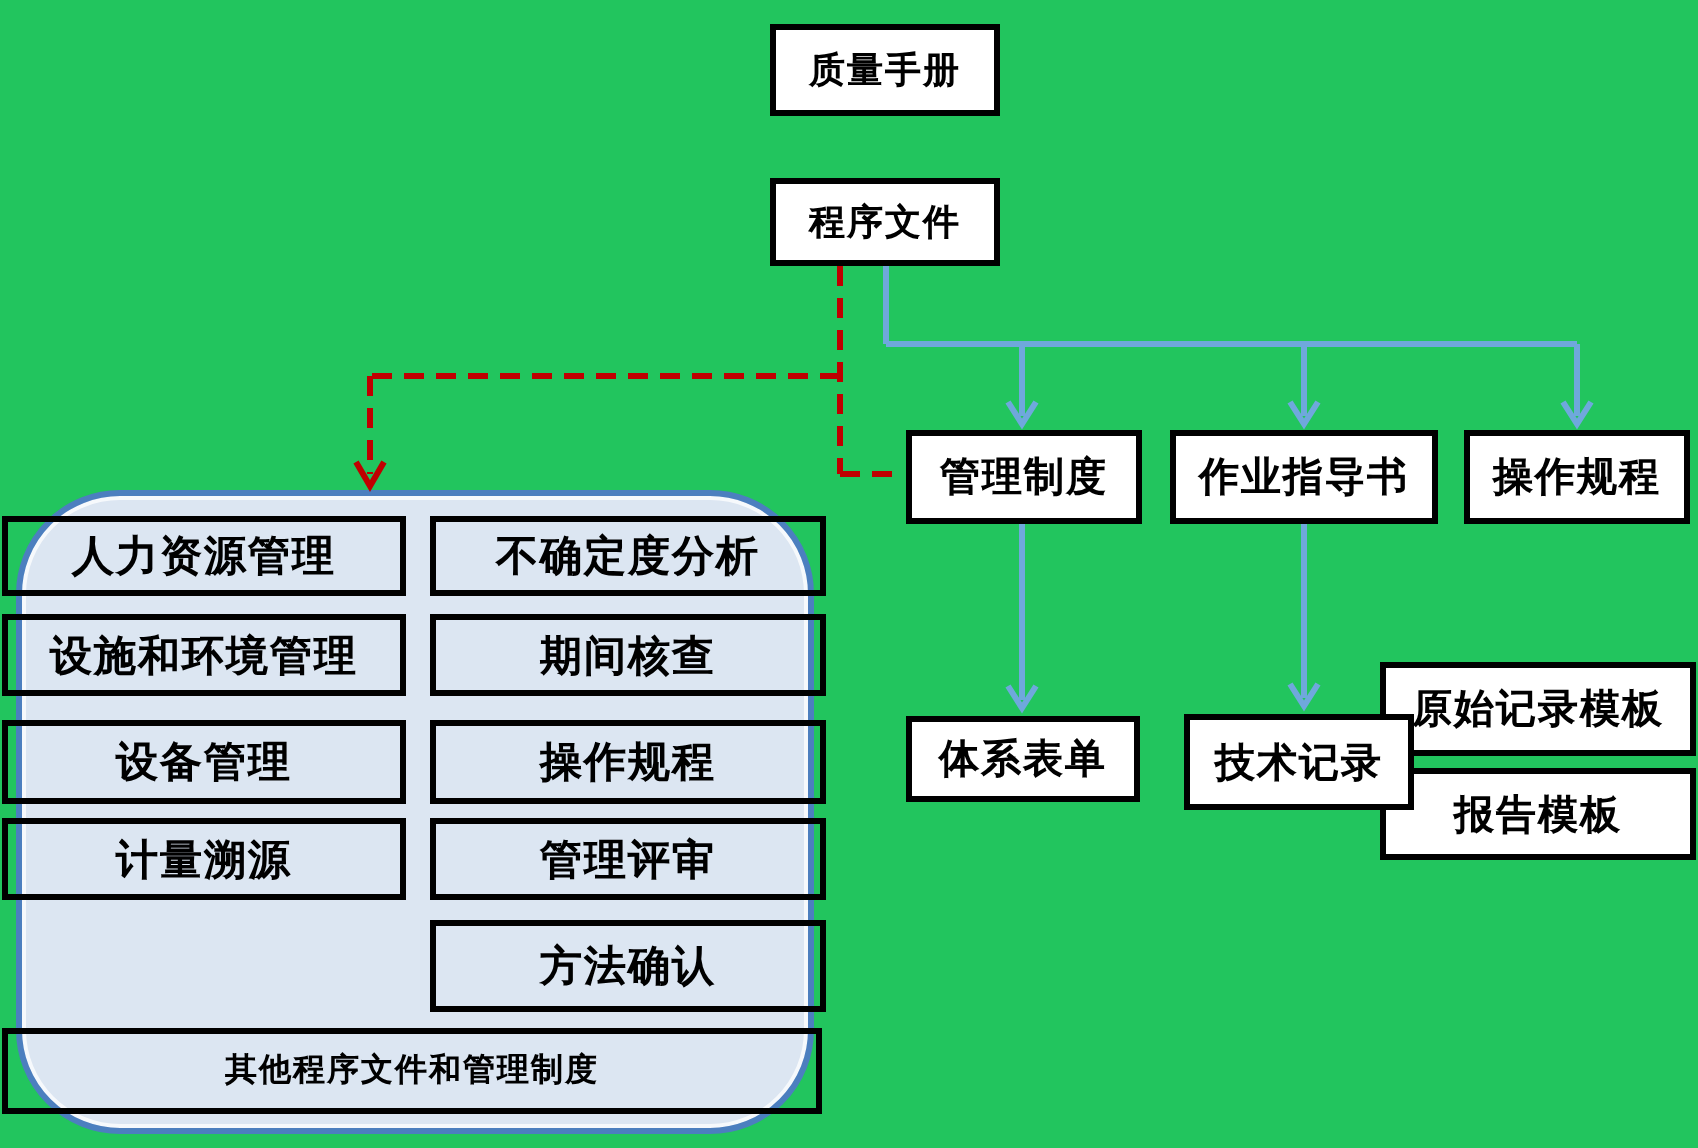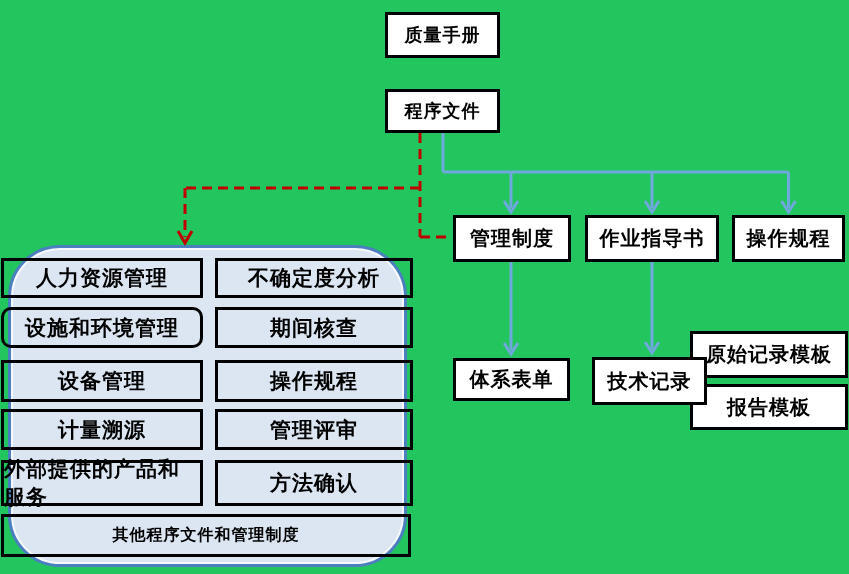--- a/index.html
+++ b/index.html
@@ -67,24 +67,23 @@
 
   <div class="node fs17" style="left:690px;top:331px;width:158px;height:47px;z-index:2;">原始记录模板</div>
 
   <div class="node fs17" style="left:690px;top:384px;width:158px;height:46px;z-index:2;">报告模板</div>
 
   <div class="node fs17" style="left:592px;top:357px;width:115px;height:48px;z-index:3;">技术记录</div>
 
   <div class="container-shape"></div>
 
   <div class="group-box" style="left:1px;top:258px;width:202px;height:40px;">人力资源管理</div>
-  <div class="group-box" style="left:1px;top:307px;width:202px;height:41px;border-radius:10px;">设施和环境管理</div>
+  <div class="group-box" style="left:1px;top:307px;width:202px;height:41px;">设施和环境管理</div>
   <div class="group-box" style="left:1px;top:360px;width:202px;height:42px;text-align:right;">设备管理</div>
   <div class="group-box" style="left:1px;top:409px;width:202px;height:41px;">计量溯源</div>
-  <div class="group-box" style="left:1px;top:460px;width:202px;height:46px;">外部提供的产品和服务</div>
 
   <div class="group-box" style="left:215px;top:258px;width:198px;height:40px;">不确定度分析</div>
   <div class="group-box" style="left:215px;top:307px;width:198px;height:41px;">期间核查</div>
   <div class="group-box" style="left:215px;top:360px;width:198px;height:42px;">操作规程</div>
   <div class="group-box" style="left:215px;top:409px;width:198px;height:41px;">管理评审</div>
   <div class="group-box" style="left:215px;top:460px;width:198px;height:46px;">方法确认</div>
 
   <div class="group-box fs16" style="left:1px;top:514px;width:410px;height:43px;">其他程序文件和管理制度</div>
 
   <svg class="connectors" viewBox="0 0 849 574">

